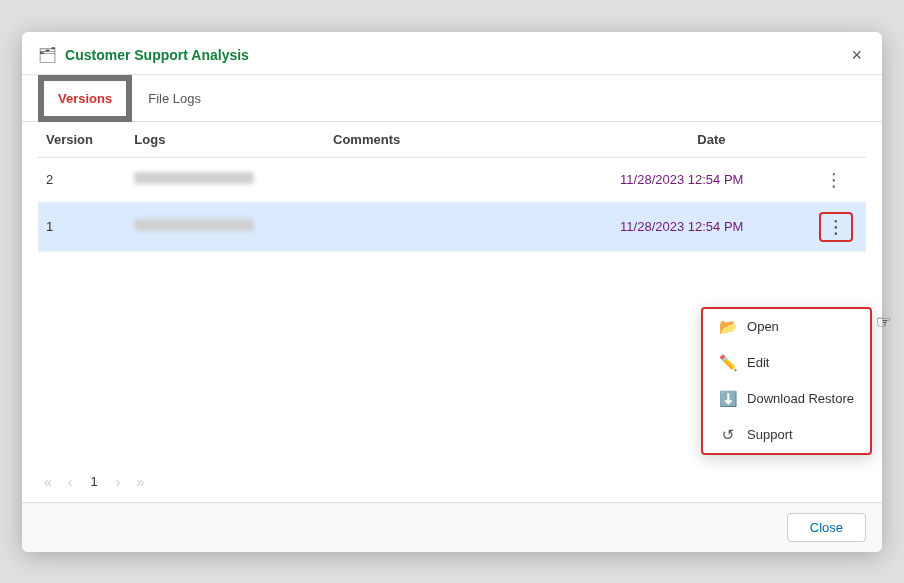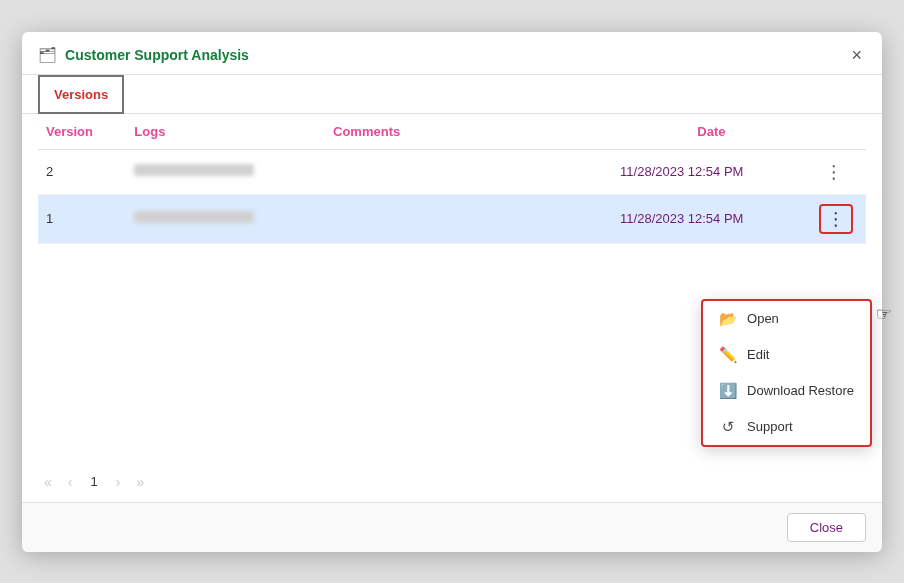--- a/index.html
+++ b/index.html
@@ -64,42 +64,42 @@
       padding: 10px 14px;
       cursor: pointer;
       font-size: 13px;
       color: #555;
       border: 2px solid transparent;
       margin-bottom: -1px;
       border-radius: 0;
     }
     .tab.active {
       color: #d32f2f;
-      border: 2px solid #737373;
+      border: 6px solid #737373;
       background: #fff;
       font-weight: 600;
     }
     .table-container {
       flex: 1;
       padding: 0 16px;
       position: relative;
     }
     table {
       width: 100%;
       border-collapse: collapse;
       margin-top: 0;
     }
     thead tr {
       border-bottom: 1px solid #e0e0e0;
     }
     thead th {
       text-align: left;
       padding: 10px 8px;
       font-weight: 600;
-      color: #ec4899;
+      color: #404040;
       font-size: 13px;
     }
     tbody tr {
       border-bottom: 1px solid #f0f0f0;
     }
     tbody tr.selected {
       background: #dbeafe;
     }
     tbody td {
       padding: 9px 8px;
@@ -165,21 +165,21 @@
       background: #f9f9f9;
       border-radius: 0 0 6px 6px;
     }
     .close-dialog-btn {
       background: #fff;
       border: 1px solid #ccc;
       border-radius: 4px;
       padding: 6px 22px;
       cursor: pointer;
       font-size: 13px;
-      color: #701a75;
+      color: #0369a1;
     }
     
     .context-menu {
       position: absolute;
       right: 10px;
       top: 185px;
       background: #fff;
       border: 2px solid #d32f2f;
       border-radius: 4px;
       box-shadow: 0 4px 16px rgba(0,0,0,0.18);
@@ -225,20 +225,21 @@
   <div class="dialog-header">
     <div class="dialog-title-row">
       <span class="dialog-title-icon">🗂</span>
       <span class="dialog-title">Customer Support Analysis</span>
     </div>
     <button class="close-btn">×</button>
   </div>
 
   <div class="tabs">
     <div class="tab active">Versions</div>
+    <div class="tab">File Logs</div>
   </div>
 
   <div class="table-container">
     <table>
       <thead>
         <tr>
           <th class="col-version">Version</th>
           <th class="col-user">Logs</th>
           <th class="col-comments">Comments</th>
           <th class="col-date">Date</th>

